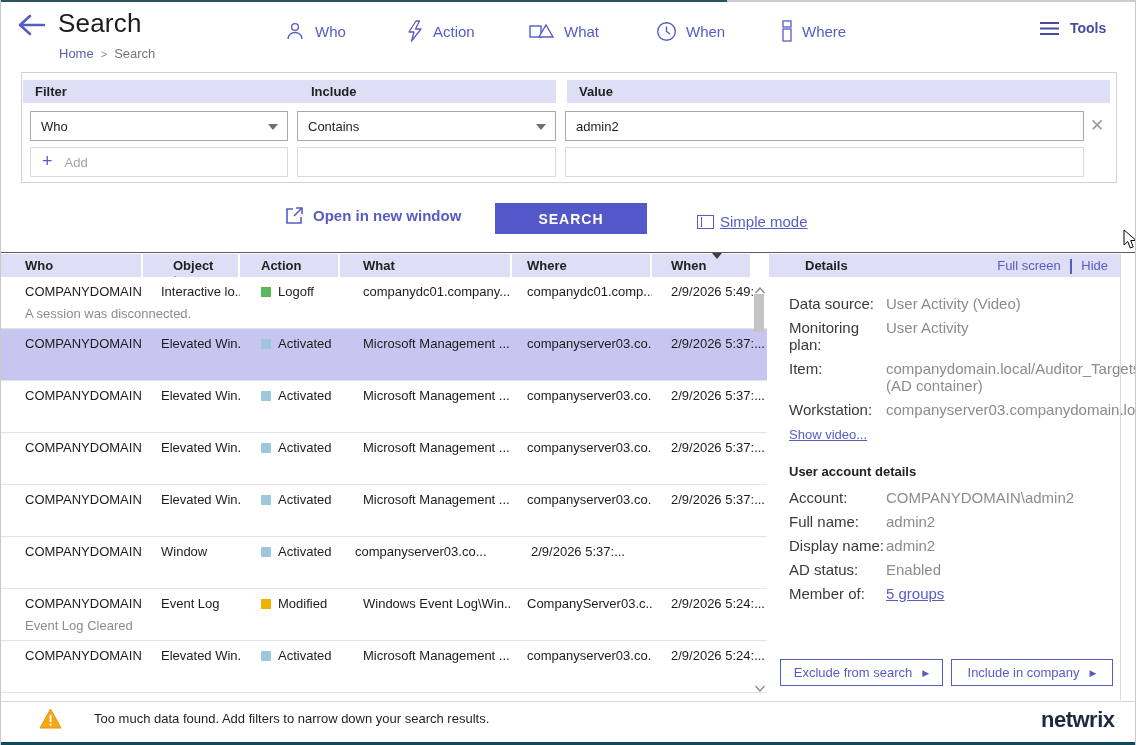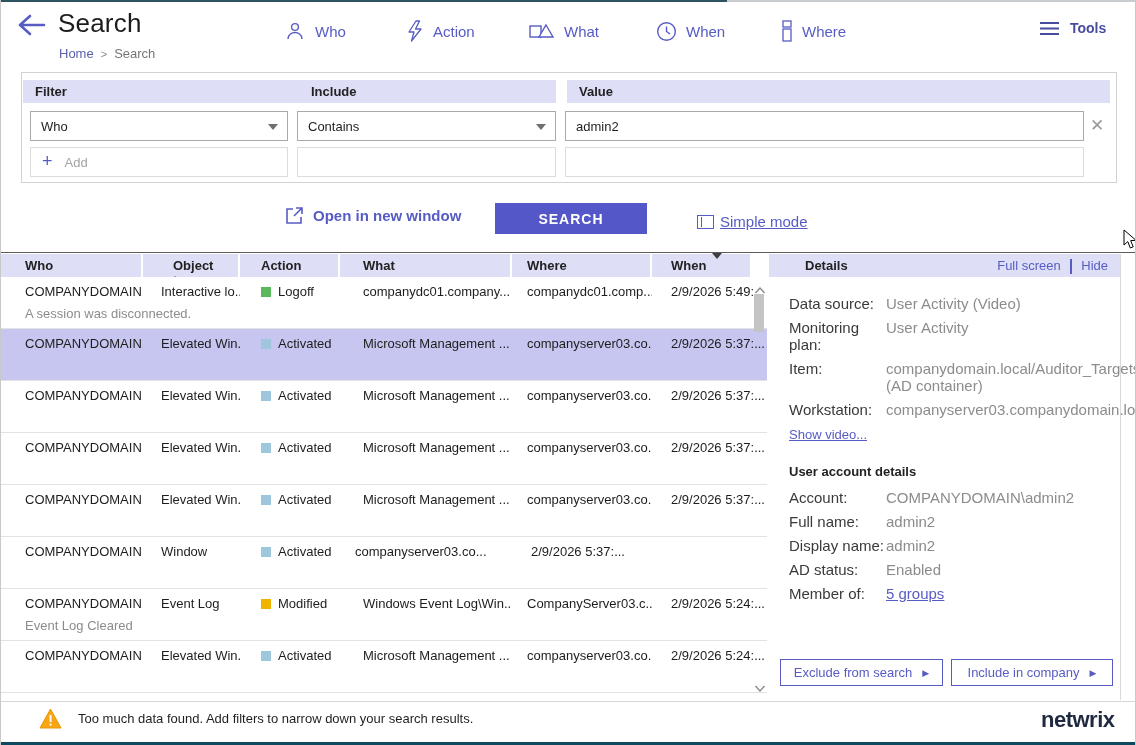--- a/index.html
+++ b/index.html
@@ -83,21 +83,21 @@
   .show-video { font-size:13px; color:#575cc4; text-decoration:underline; cursor:pointer; display:inline-block; margin:2px 0 0 0; }
   .sec2 { margin-top:21px; }
   .dt-buttons { position:absolute; left:11px; top:405px; display:flex; gap:8px; }
   .dt-btn { height:27px; border:1px solid #575cc4; background:#fff; color:#575cc4; font-size:13px; font-family:"Liberation Sans",sans-serif; cursor:pointer; display:flex; align-items:center; justify-content:center; gap:10px; }
   .dt-btn .play { font-size:9px; }
   .btn-exclude { width:163px; }
   .btn-include { width:162px; }
 
   
   .footer-sep { left:0; top:701px; width:100%; height:1px; background:#d6d6d6; }
-  .warn-wrap { left:38px; top:708px; display:flex; align-items:center; gap:16px; }
+  .warn-wrap { left:38px; top:708px; display:flex; align-items:center; gap:32px; }
   .warn-text { font-size:13px; color:#1f1f1f; }
   .logo { left:1040px; top:707px; font-size:22px; font-weight:700; color:#1f2a40; letter-spacing:-0.5px; }
   .cursor { left:1122px; top:229px; z-index:40; }
 </style>
 </head>
 <body>
 
 <div class="abs top-edge"></div>
 
 <div class="abs back-btn">

